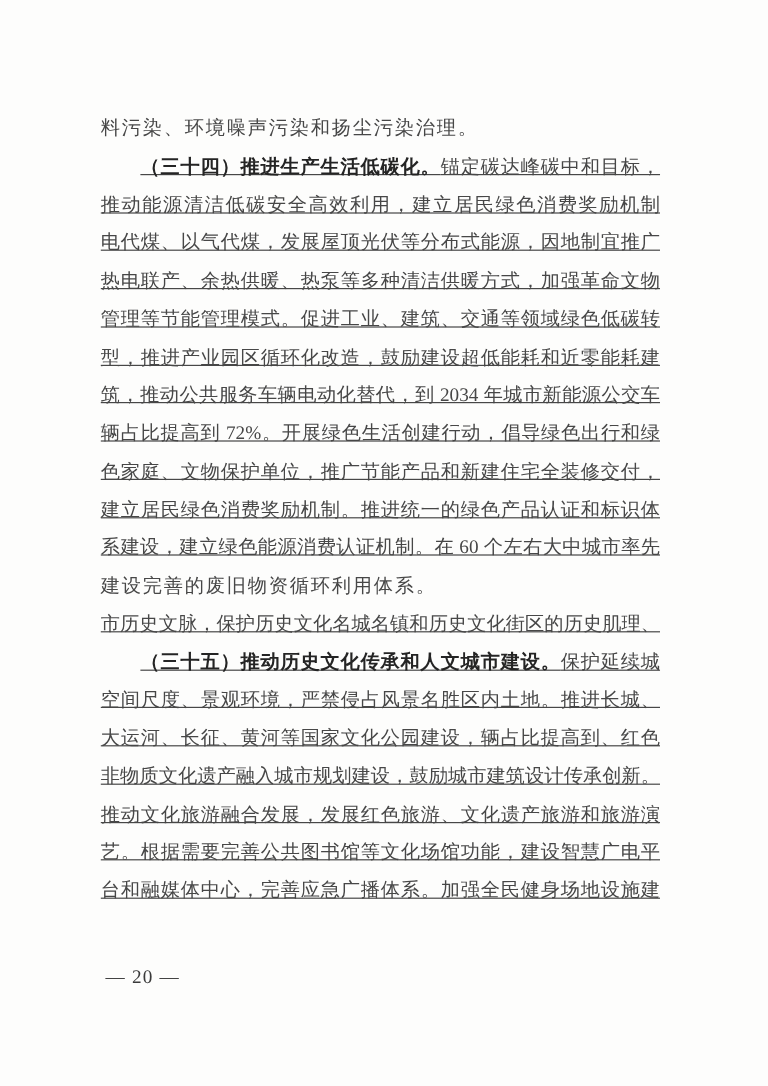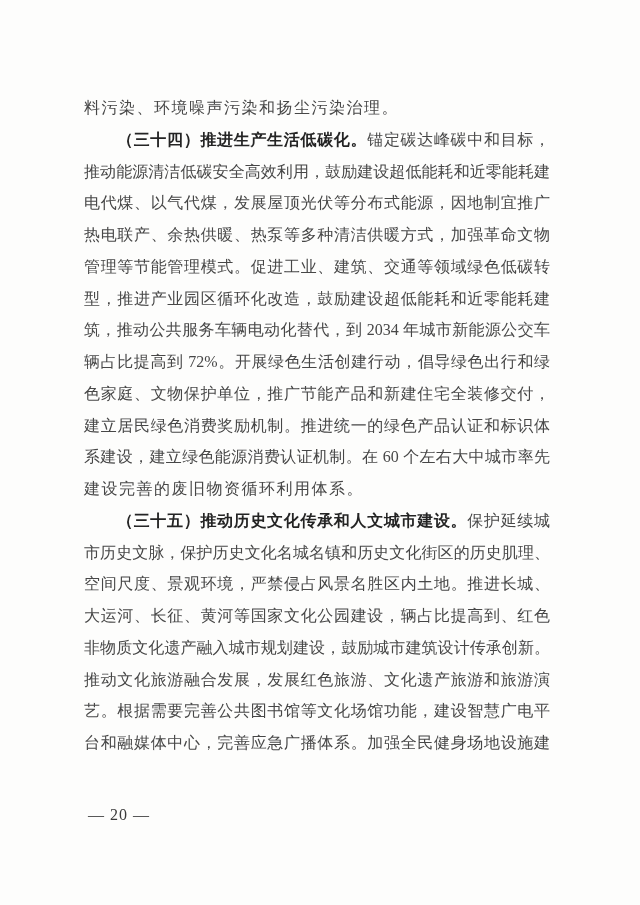--- a/index.html
+++ b/index.html
@@ -26,20 +26,21 @@
     line-height: 31.75px;
     font-size: 16px;
     color: #474747;
     white-space: nowrap;
   }
   .line.full {
     white-space: normal;
     text-align: justify;
     text-align-last: justify;
     letter-spacing: 0;
+    text-decoration: underline;
   }
   .line.short {
     letter-spacing: 1.5px;
   }
   .line.indent {
     padding-left: 33px;
   }
   .seg.bold {
     font-weight: 700;
     color: #242424;
@@ -54,33 +55,33 @@
     letter-spacing: 1px;
   }
 </style>
 </head>
 <body>
 
 <div class="page">
   <div class="text-block" id="lines-container">
       <div class="line short"><span class="seg">料污染、环境噪声污染和扬尘污染治理。</span></div>
       <div class="line full indent"><span class="seg bold">（三十四）推进生产生活低碳化。</span><span class="seg">锚定碳达峰碳中和目标，</span></div>
-      <div class="line full"><span class="seg">推动能源清洁低碳安全高效利用，鼓励建设超低能耗和近零能耗建</span></div>
+      <div class="line full"><span class="seg">推动能源清洁低碳安全高效利用，建立居民绿色消费奖励机制</span></div>
       <div class="line full"><span class="seg">电代煤、以气代煤，发展屋顶光伏等分布式能源，因地制宜推广</span></div>
       <div class="line full"><span class="seg">热电联产、余热供暖、热泵等多种清洁供暖方式，加强革命文物</span></div>
       <div class="line full"><span class="seg">管理等节能管理模式。促进工业、建筑、交通等领域绿色低碳转</span></div>
       <div class="line full"><span class="seg">型，推进产业园区循环化改造，鼓励建设超低能耗和近零能耗建</span></div>
       <div class="line full"><span class="seg">筑，推动公共服务车辆电动化替代，到 2034 年城市新能源公交车</span></div>
       <div class="line full"><span class="seg">辆占比提高到 72%。开展绿色生活创建行动，倡导绿色出行和绿</span></div>
       <div class="line full"><span class="seg">色家庭、文物保护单位，推广节能产品和新建住宅全装修交付，</span></div>
       <div class="line full"><span class="seg">建立居民绿色消费奖励机制。推进统一的绿色产品认证和标识体</span></div>
       <div class="line full"><span class="seg">系建设，建立绿色能源消费认证机制。在 60 个左右大中城市率先</span></div>
       <div class="line short"><span class="seg">建设完善的废旧物资循环利用体系。</span></div>
+      <div class="line full"><span class="seg">市历史文脉，保护历史文化名城名镇和历史文化街区的历史肌理、</span></div>
       <div class="line full indent"><span class="seg bold">（三十五）推动历史文化传承和人文城市建设。</span><span class="seg">保护延续城</span></div>
-      <div class="line full"><span class="seg">市历史文脉，保护历史文化名城名镇和历史文化街区的历史肌理、</span></div>
       <div class="line full"><span class="seg">空间尺度、景观环境，严禁侵占风景名胜区内土地。推进长城、</span></div>
       <div class="line full"><span class="seg">大运河、长征、黄河等国家文化公园建设，辆占比提高到、红色</span></div>
       <div class="line full"><span class="seg">非物质文化遗产融入城市规划建设，鼓励城市建筑设计传承创新。</span></div>
       <div class="line full"><span class="seg">推动文化旅游融合发展，发展红色旅游、文化遗产旅游和旅游演</span></div>
       <div class="line full"><span class="seg">艺。根据需要完善公共图书馆等文化场馆功能，建设智慧广电平</span></div>
       <div class="line full"><span class="seg">台和融媒体中心，完善应急广播体系。加强全民健身场地设施建</span></div>
     </div>
   <div class="page-number">— 20 —</div>
 </div>
 

